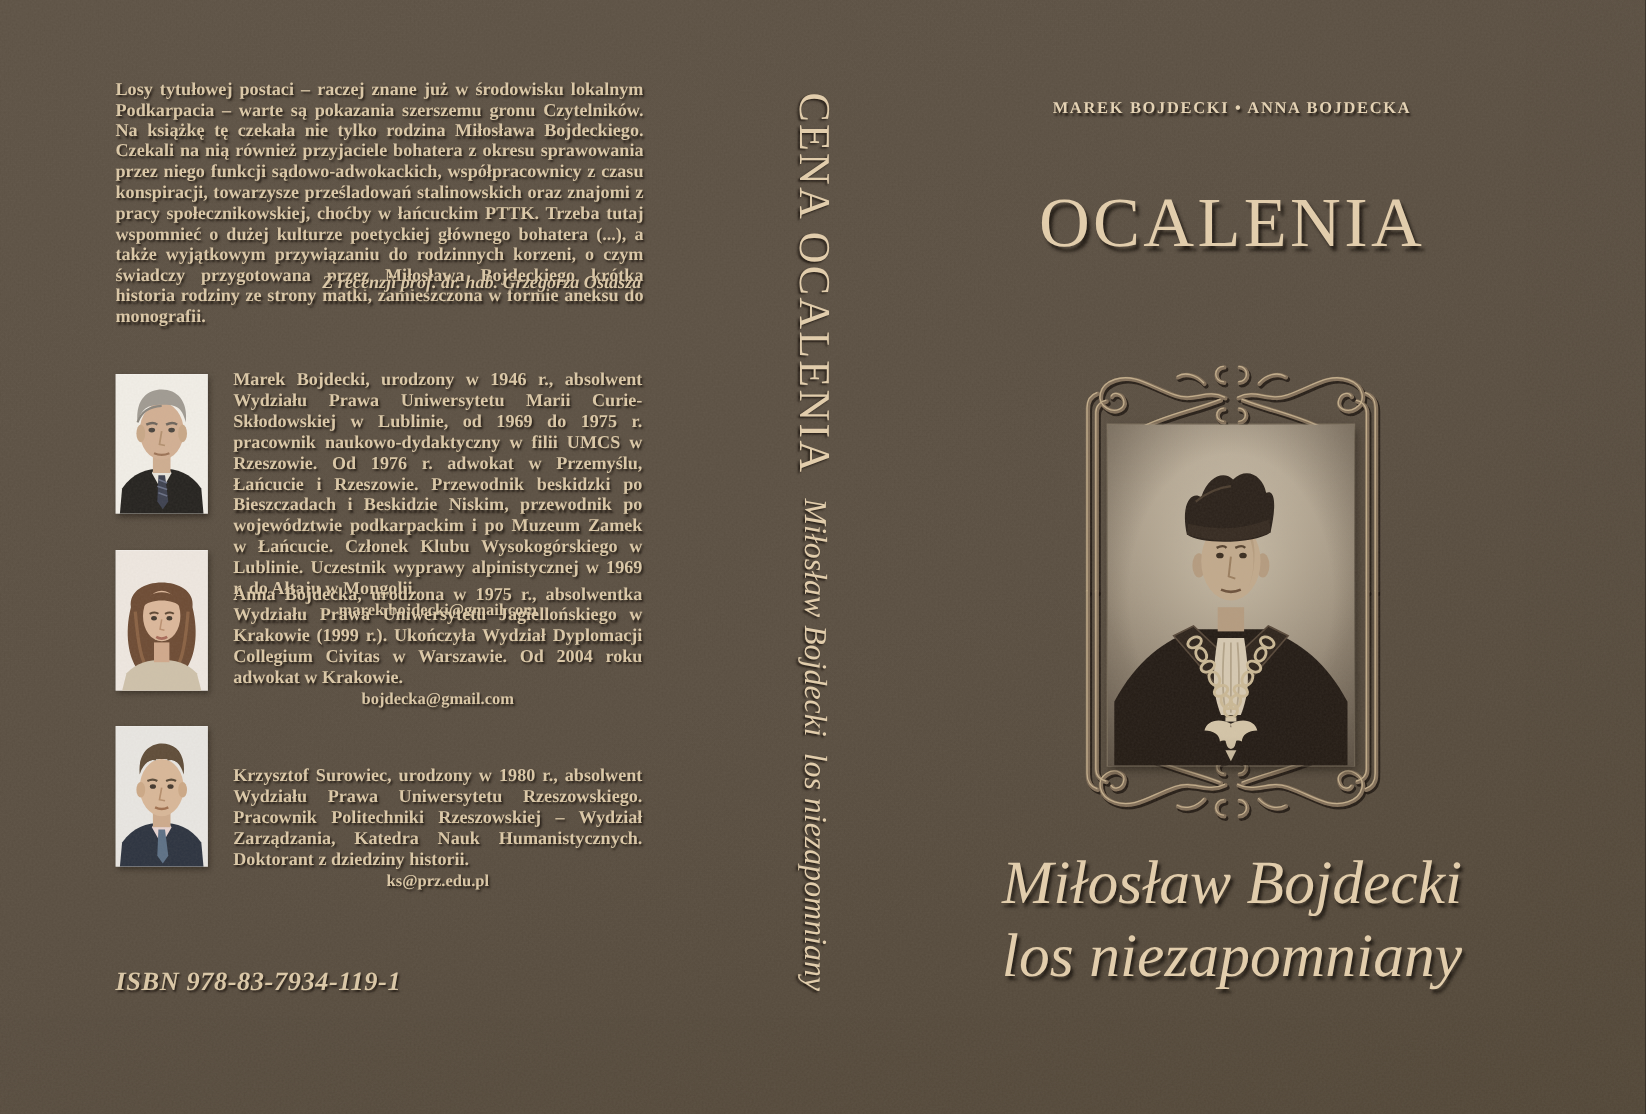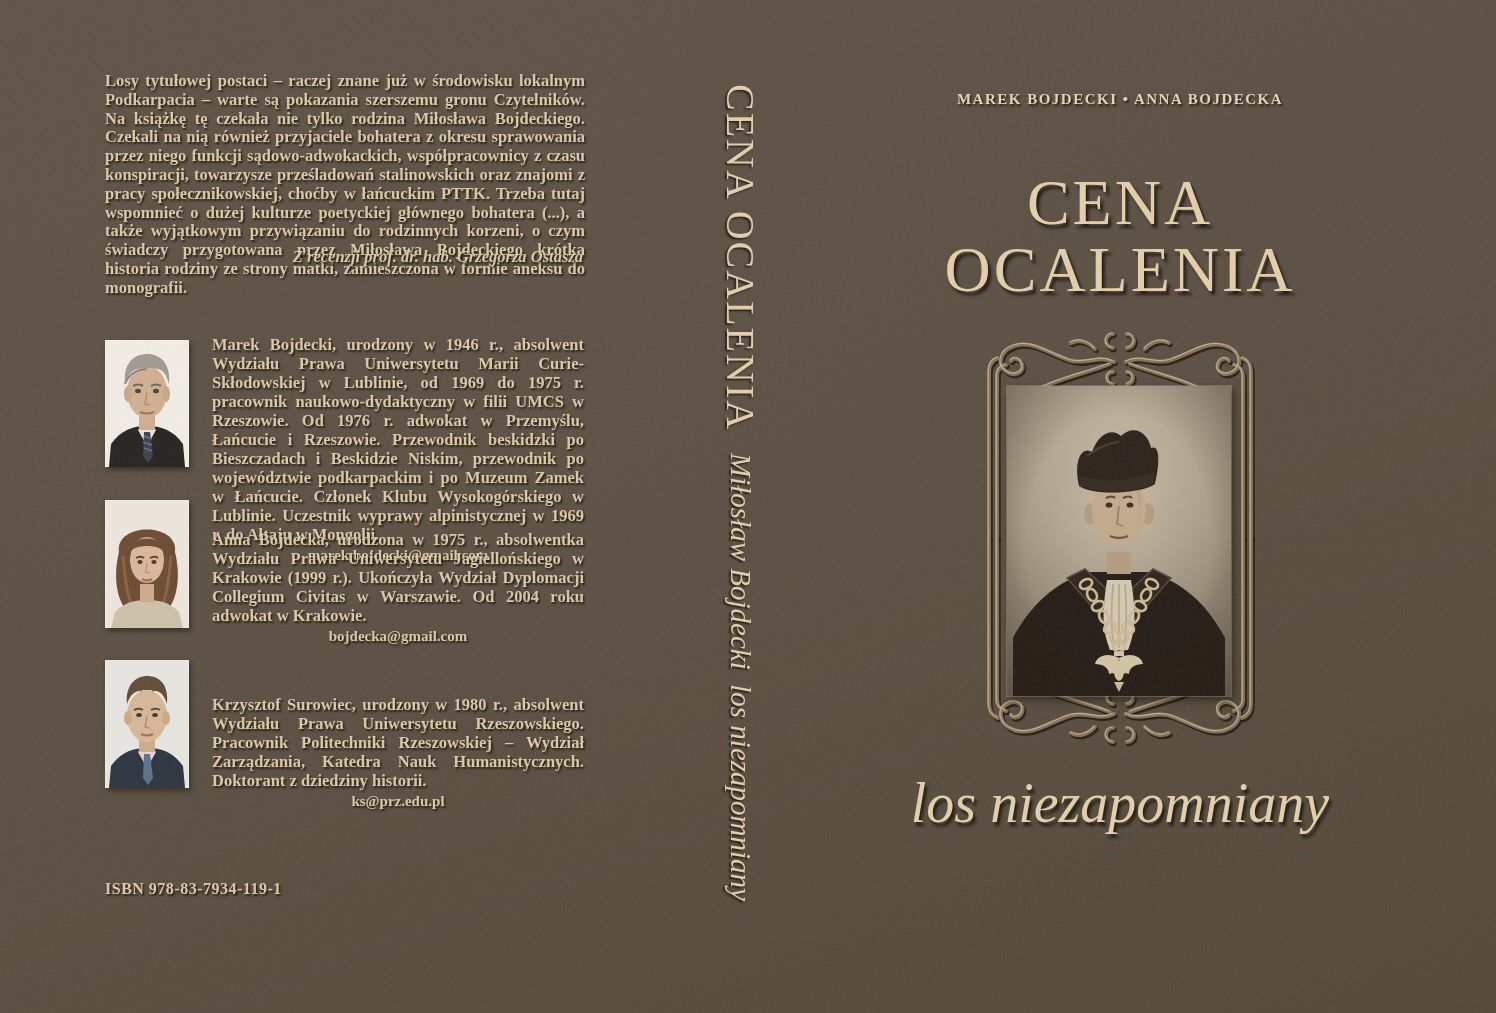--- a/index.html
+++ b/index.html
@@ -25,21 +25,21 @@
   }
   .bio-photo { position:absolute; left:105px; width:84px; box-shadow: 2px 3px 5px rgba(20,14,8,.5); }
   .bio-photo svg { display:block; }
   #photo-1 { top:340px; } #photo-2 { top:500px; } #photo-3 { top:660px; }
   .bio-text {
     position:absolute; left:212px; width:372px;
     font-size:16.5px; font-weight:700; line-height:1.15; text-align:justify;
   }
   #bio-1 { top:336px; } #bio-2 { top:531px; } #bio-3 { top:696px; }
   .bio-email { text-align:center; font-size:15px; margin-top:2px; }
-  .isbn { position:absolute; left:105px; top:880px; font-size:16px; font-weight:700; letter-spacing:.5px; }
+  .isbn { position:absolute; left:105px; top:880px; font-size:24px; font-weight:700; letter-spacing:.5px;font-style:italic; }
 
   
   .spine {
     position:absolute; left:770px; top:84px; width:860px; height:58px;
     transform:rotate(90deg); transform-origin:0 0;
     display:flex; align-items:center; white-space:pre;
   }
   .spine-title { font-size:40px; letter-spacing:2px; color:#e4cfad; }
   .spine-sub { font-size:29px; font-style:italic; margin-left:22px; color:#e4cfad; }
 
@@ -152,21 +152,20 @@
   <div class="spine">
     <span class="spine-title emboss">CENA OCALENIA</span>
     <span class="spine-sub emboss">Miłosław Bojdecki  los niezapomniany</span>
   </div>
 
   <div class="front-authors emboss">
     <div>MAREK BOJDECKI • ANNA BOJDECKA</div>
   </div>
 
   <div class="front-title">
-    <div>CENA</div>
     <div>OCALENIA</div>
   </div>
 
   <svg class="ornament" viewBox="0 0 280 424">
     <defs>
       <g id="orn-half">
         <path d="M146,36 C162,28 174,40 191,34 C214,26 228,14 246,20 C261,25 263,40 253,46 C245,51 235,46 238,38 C240,32 247,31 249,35"></path>
         <path d="M150,38 C176,48 200,52 223,64 C231,68 232,77 225,80 C219,82 213,77 216,71"></path>
         <path d="M165,23 C172,15 182,13 189,17"></path>
         <path d="M262,32 C268,34 271,39 271,46 L271,212"></path>
@@ -254,20 +253,21 @@
         <path d="M112,272 C100,266 90,270 88,278 C96,278 102,282 102,288 C106,286 110,288 110,292 Z"></path>
         <path d="M112,272 C124,266 134,270 136,278 C128,278 122,282 122,288 C118,286 114,288 114,292 Z"></path>
         <ellipse cx="112" cy="285" rx="5" ry="10"></ellipse>
         <path d="M107,296 L117,296 L112,306 Z"></path>
       </g>
       <rect width="224" height="310" fill="url(#vig)"></rect>
     </svg>
   </div>
 
   <div class="front-subtitle">
+    <div>Miłosław Bojdecki</div>
     <div>los niezapomniany</div>
   </div>
 
   <svg class="texture" width="1496" height="1013">
     <filter id="grain">
       <feTurbulence type="fractalNoise" baseFrequency="0.55" numOctaves="2" stitchTiles="stitch"></feTurbulence>
       <feColorMatrix type="matrix" values="0 0 0 0 0.45  0 0 0 0 0.40  0 0 0 0 0.33  0 0 0 0.6 0"></feColorMatrix>
     </filter>
     <rect width="1496" height="1013" filter="url(#grain)" opacity="0.16"></rect>
   </svg>

